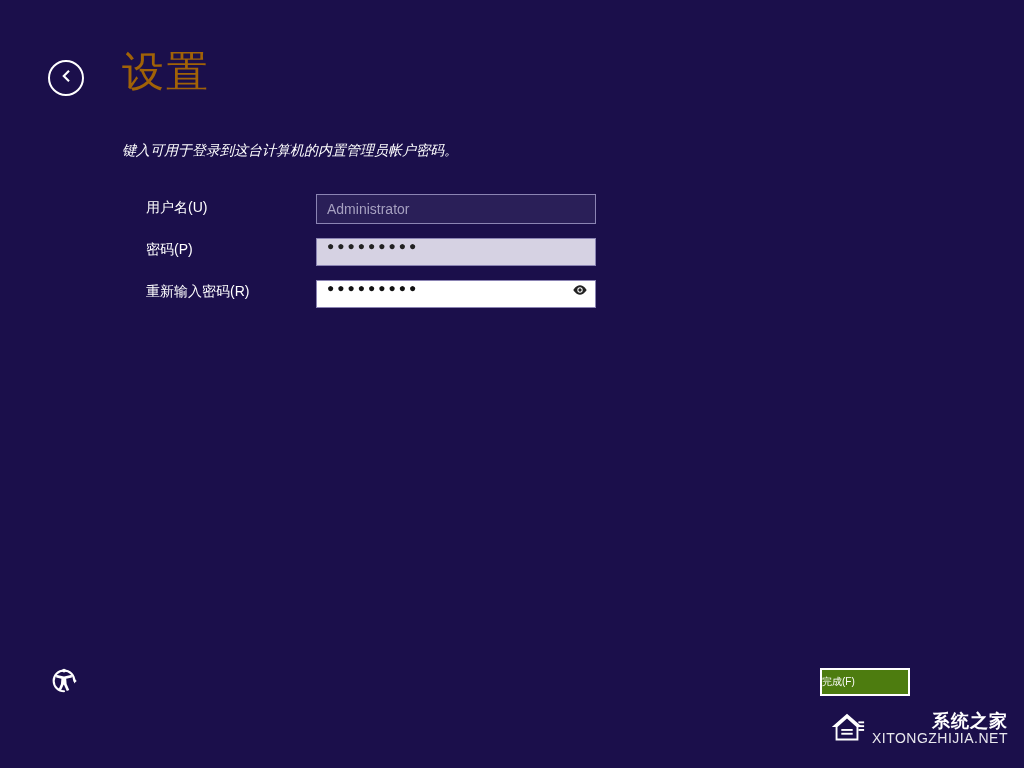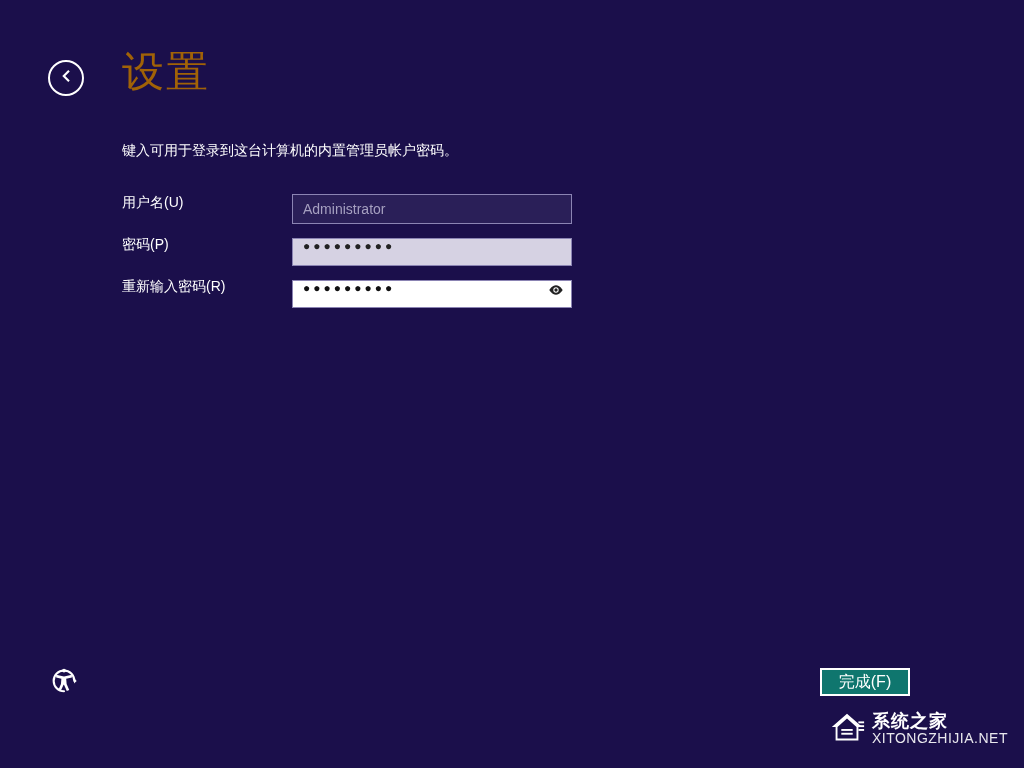--- a/index.html
+++ b/index.html
@@ -39,32 +39,35 @@
     color: #a16207;
   }
 
   
   .instruction {
     position: absolute;
     left: 122px;
     top: 142px;
     font-size: 14px;
     color: #fff;
+    font-style: italic;
   }
 
   
   .form {
     position: absolute;
     left: 122px;
     top: 180px;
     width: 600px;
   }
   .row {
     display: flex;
+    align-items: center;
     margin-top: 14px;
+    margin-left: 24px;
   }
   .row .label {
     width: 170px;
     font-size: 14px;
     color: #fff;
   }
   .field-wrap {
     position: relative;
     width: 280px;
     height: 28px;
@@ -128,25 +131,24 @@
   }
   .access-btn svg { width: 28px; height: 28px; fill:#fff; }
 
   
   .finish-btn {
     position: absolute;
     right: 114px;
     bottom: 72px;
     width: 90px;
     height: 28px;
-    background: #0f766e;
+    background: #4d7c0f;
     border: 2px solid #fff;
     color: #fff;
-    font-size: 16px;
-    text-align: center;
+    font-size: 10px;
     line-height: 24px;
     cursor: pointer;
   }
 
   
   .watermark {
     position: absolute;
     right: 16px;
     bottom: 20px;
     display: flex;
@@ -155,20 +157,21 @@
   }
   .watermark .wm-icon {
     width: 38px;
     height: 38px;
     margin-right: 6px;
   }
   .watermark .wm-text {
     display: flex;
     flex-direction: column;
     line-height: 1.05;
+    text-align: right;
   }
   .watermark .wm-main {
     font-size: 18px;
     font-weight: bold;
     letter-spacing: 1px;
   }
   .watermark .wm-sub {
     font-size: 14px;
     letter-spacing: 0.5px;
     opacity: 0.9;

